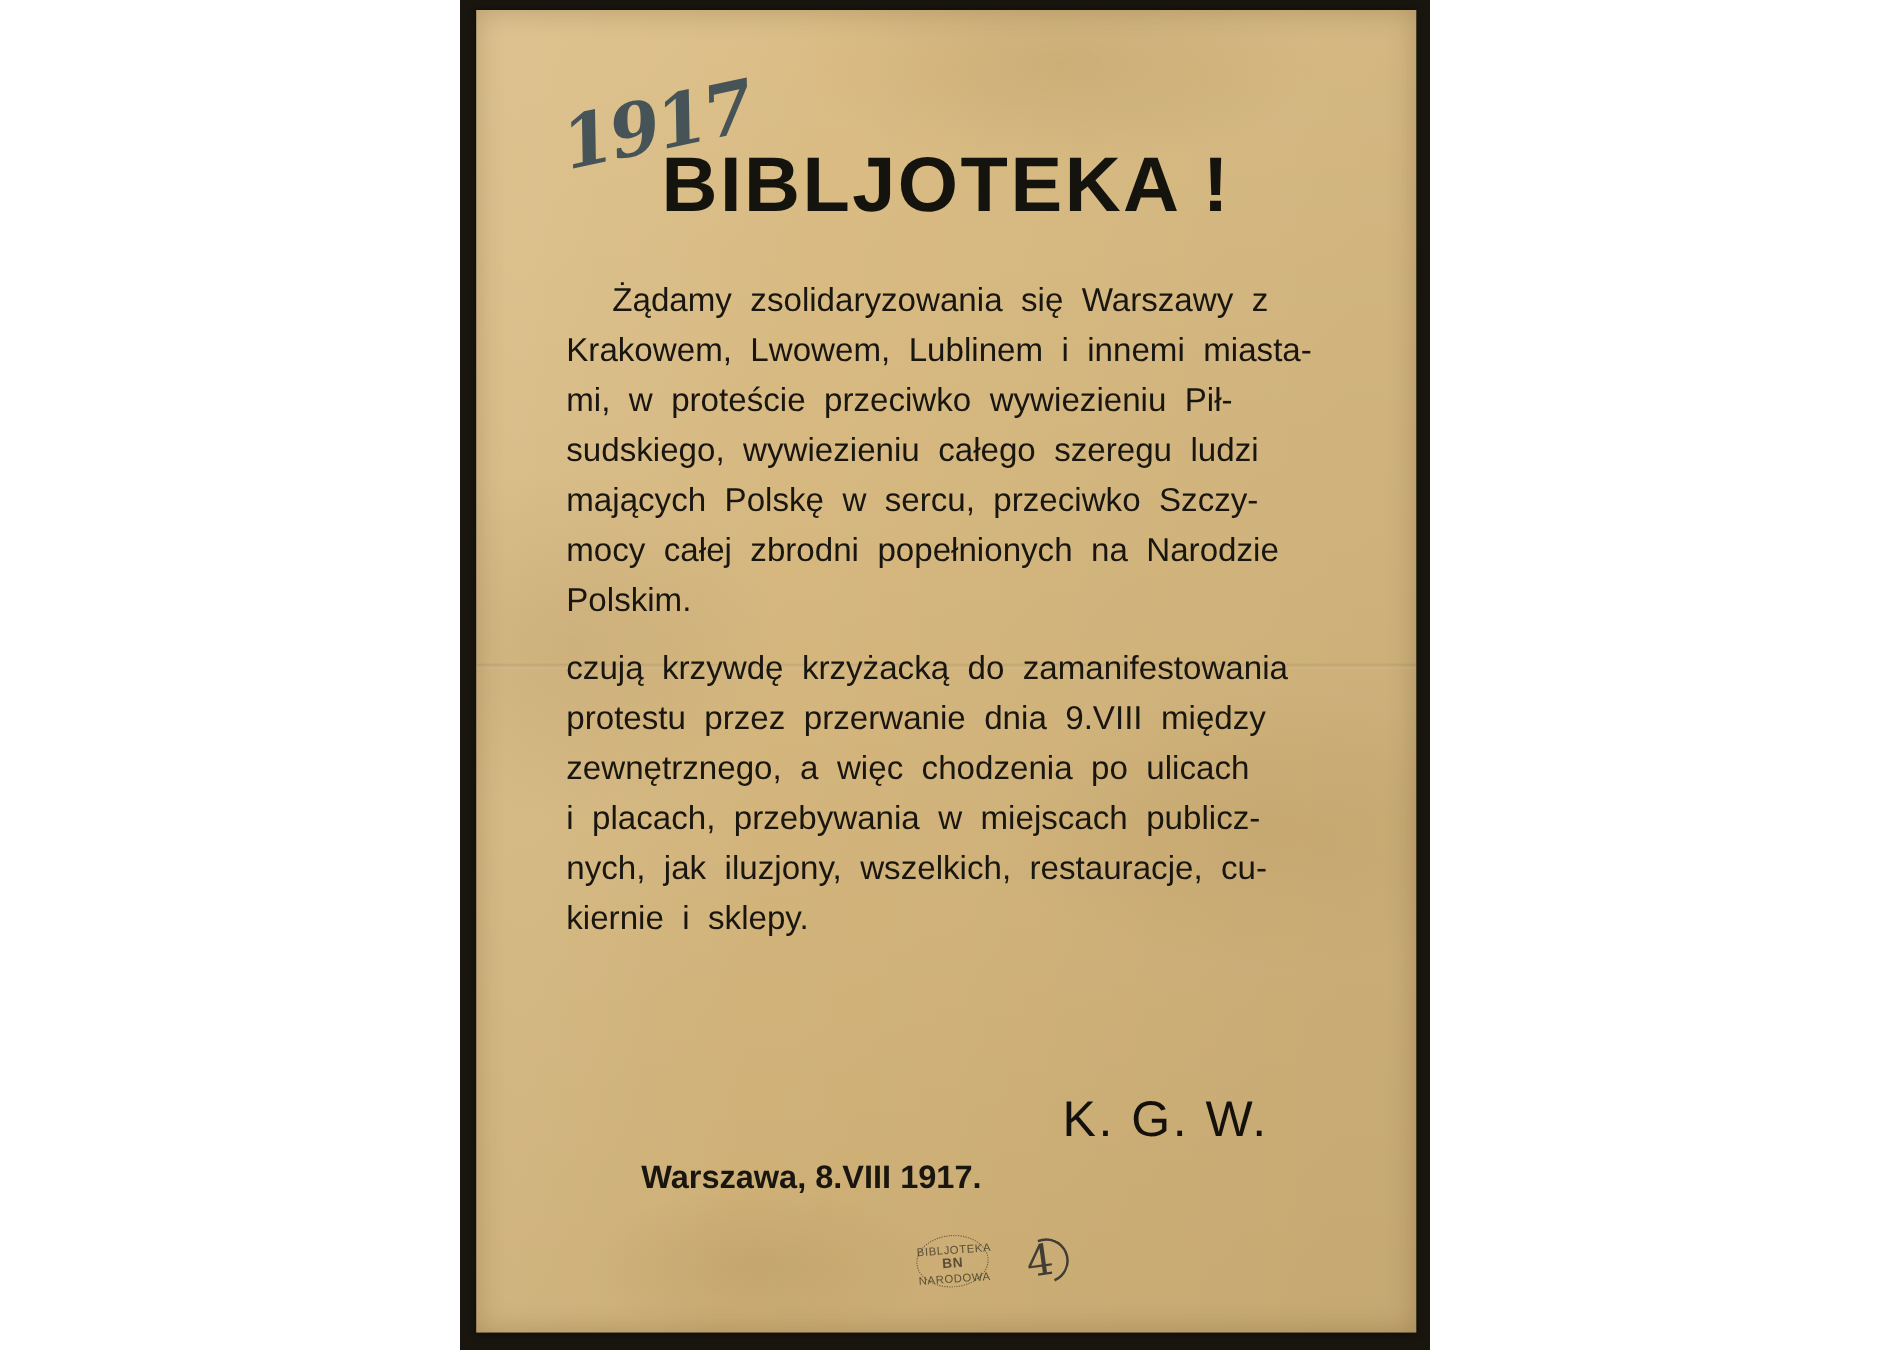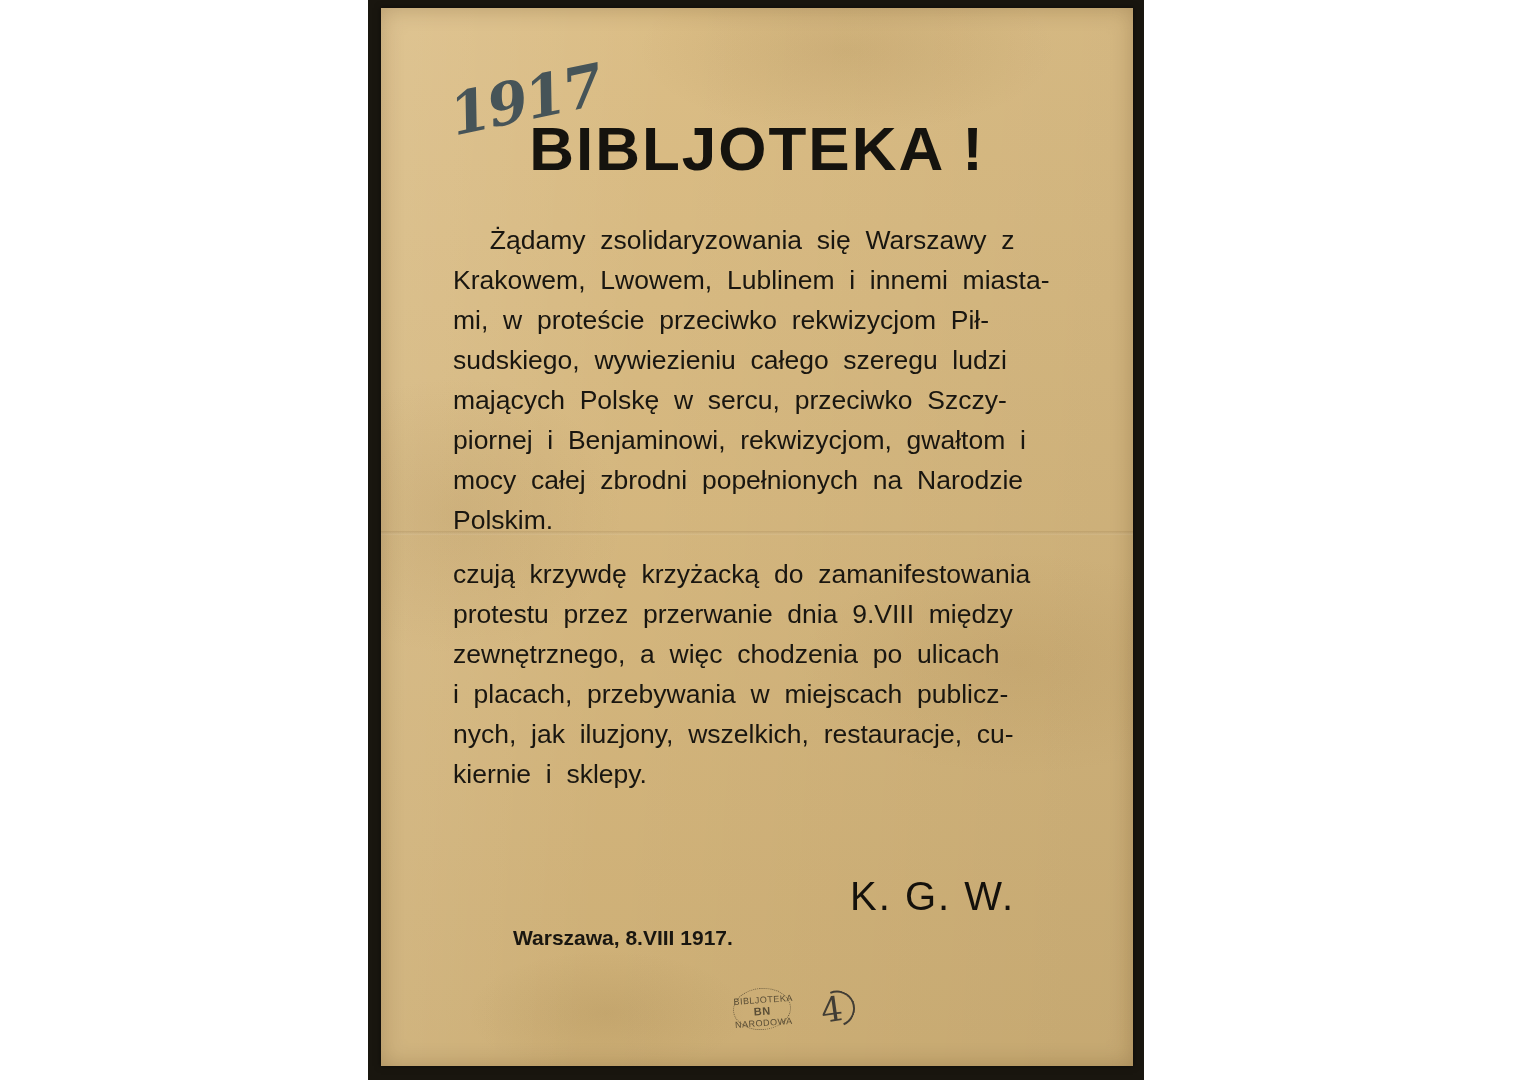--- a/index.html
+++ b/index.html
@@ -142,21 +142,21 @@
     font-size: 40px;
     font-weight: 400;
     letter-spacing: 2px;
     color: #14110c;
   }
 
   .place-date {
     position: absolute;
     left: 132px;
     top: 918px;
-    font-size: 21px;
+    font-size: 26px;
     font-weight: 600;
     color: #191610;
   }
 
   .stamp {
     position: absolute;
     left: 352px;
     top: 980px;
     width: 58px;
     height: 42px;
@@ -216,24 +216,23 @@
 
       <div class="year-note">1917</div>
 
       <div class="headline">BIBLJOTEKA !</div>
 
       <div class="body-text">
 
         <p class="para justified">
           <span class="ln">     Żądamy  zsolidaryzowania  się  Warszawy  z</span>
           <span class="ln">Krakowem,  Lwowem,  Lublinem  i  innemi  miasta-</span>
-          <span class="ln">mi,  w  proteście  przeciwko  rekwizycjom  Pił-</span>
+          <span class="ln">mi,  w  proteście  przeciwko  wywiezieniu  Pił-</span>
           <span class="ln">sudskiego,  wywiezieniu  całego  szeregu  ludzi</span>
           <span class="ln">mających  Polskę  w  sercu,  przeciwko  Szczy-</span>
-          <span class="ln">piornej  i  Benjaminowi,  rekwizycjom,  gwałtom  i</span>
           <span class="ln">mocy  całej  zbrodni  popełnionych  na  Narodzie</span>
           <span class="ln">Polskim.</span>
         </p>
 
         <p class="para justified">
           <span class="ln">czują  krzywdę  krzyżacką  do  zamanifestowania</span>
           <span class="ln">protestu  przez  przerwanie  dnia  9.VIII  między</span>
           <span class="ln">zewnętrznego,  a  więc  chodzenia  po  ulicach</span>
           <span class="ln">i  placach,  przebywania  w  miejscach  publicz-</span>
           <span class="ln">nych,  jak  iluzjony,  wszelkich,  restauracje,  cu-</span>

